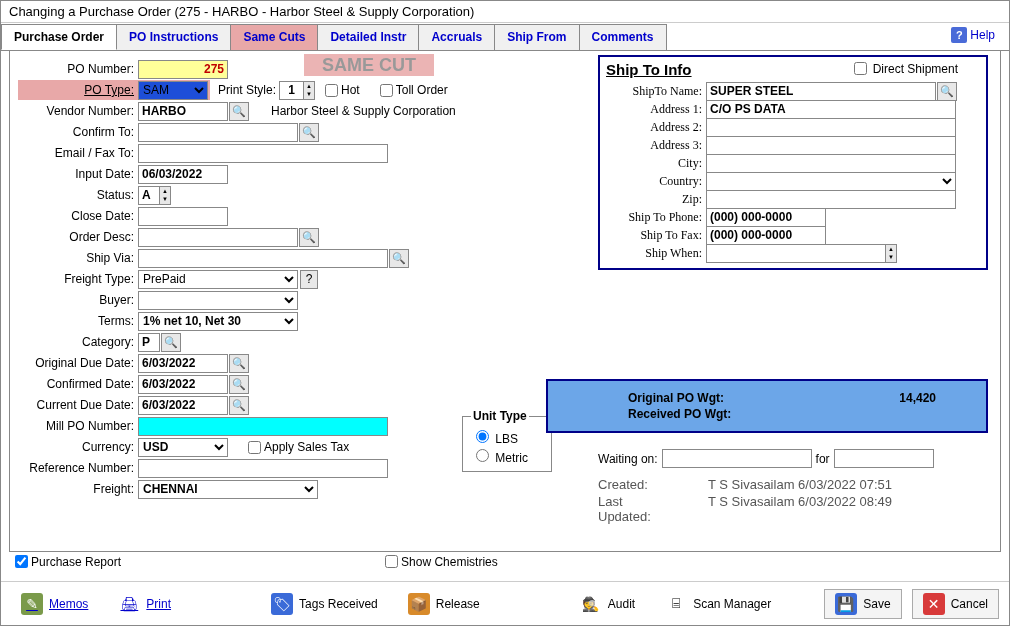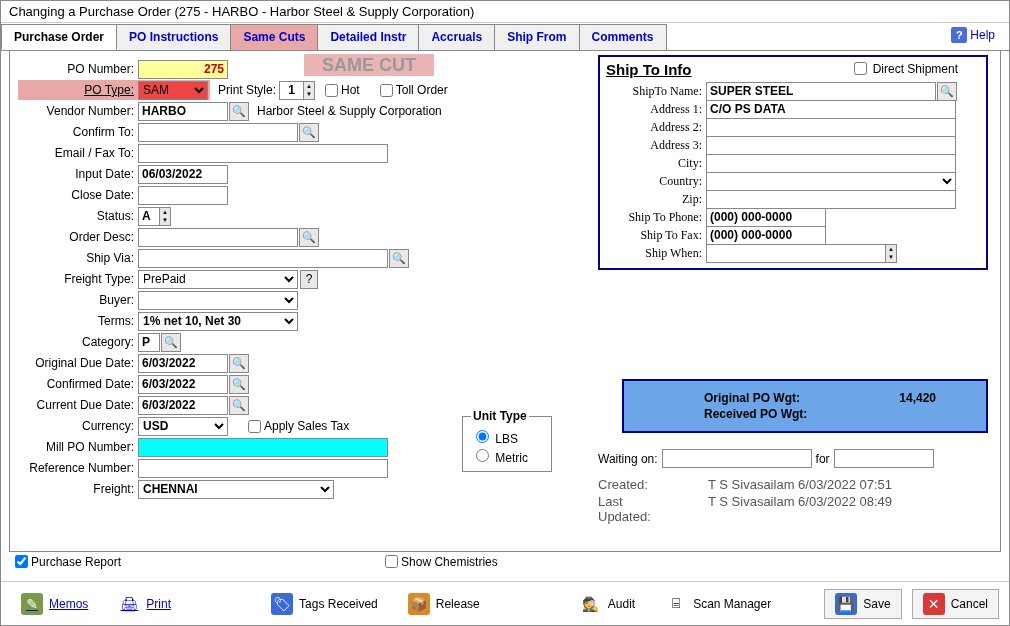--- a/index.html
+++ b/index.html
@@ -185,21 +185,21 @@
     font-size: 15px;
     text-decoration: underline;
     margin-bottom: 4px;
   }
   .shipto .row { height: 18px; margin-bottom: 0; }
   .shipto .lbl { width: 100px; font-family: Liberation Serif, serif; }
   .wgt-box {
     position: absolute;
     right: 12px;
     top: 328px;
-    width: 366px;
+    width: 442px;
     border: 2px solid #000088;
     background: #6ca6e8;
     padding: 8px 10px;
     font-weight: bold;
   }
   .wgt-box .r { display: flex; justify-content: space-between; padding: 0 40px 0 70px; margin: 2px 0; }
   .waiting {
     position: absolute;
     right: 12px;
     top: 398px;
@@ -286,69 +286,69 @@
     <div class="same-cut-stamp">SAME CUT</div>
 
     <div class="form-grid">
       <div class="row">
         <span class="lbl">PO Number:</span>
         <input type="text" class="yellow" style="width: 90px;" value="275">
       </div>
       <div class="row">
         <div class="potype-wrap">
           <span class="lbl u">PO Type:</span>
-          <select style="width:70px;background:#ef4444"><option>SAM</option></select>
+          <select style="width:70px;background:#1d4ed8"><option>SAM</option></select>
         </div>
         <span style="margin-left:8px">Print Style:</span>
         <input type="text" style="width: 25px; text-align: center; font-weight: bold; margin-left: 3px;" value="1">
         <div class="spin">
             <div>▲</div>
             <div>▼</div>
           </div>
         <input type="checkbox" class="chk" style="">
         <span>Hot</span>
         <input type="checkbox" class="chk" style="margin-left: 20px;">
         <span>Toll Order</span>
       </div>
       <div class="row">
         <span class="lbl">Vendor Number:</span>
         <input type="text" style="width: 90px; font-weight: bold;" value="HARBO">
         <span class="search-btn">
             <span class="mag">🔍</span>
           </span>
-        <span style="margin-left:8px">Harbor Steel &amp; Supply Corporation</span>
+        <span style="margin-left:22px">Harbor Steel &amp; Supply Corporation</span>
       </div>
       <div class="row">
         <span class="lbl">Confirm To:</span>
         <input type="text" style="width: 160px;" value="">
         <span class="search-btn">
             <span class="mag">🔍</span>
           </span>
       </div>
       <div class="row">
         <span class="lbl">Email / Fax To:</span>
         <input type="text" style="width: 250px;" value="">
       </div>
       <div class="row">
         <span class="lbl">Input Date:</span>
         <input type="text" style="width: 90px; font-weight: bold;" value="06/03/2022">
-      </div>
-      <div class="row">
-        <span class="lbl">Close Date:</span>
-        <input type="text" style="width: 90px;" value="">
       </div>
       <div class="row">
         <span class="lbl">Status:</span>
         <input type="text" style="width: 22px; font-weight: bold;" value="A">
         <div class="spin">
             <div>▲</div>
             <div>▼</div>
           </div>
       </div>
       <div class="row">
+        <span class="lbl">Close Date:</span>
+        <input type="text" style="width: 90px;" value="">
+      </div>
+      <div class="row">
         <span class="lbl">Order Desc:</span>
         <input type="text" style="width: 160px;" value="">
         <span class="search-btn">
             <span class="mag">🔍</span>
           </span>
       </div>
       <div class="row">
         <span class="lbl">Ship Via:</span>
         <input type="text" style="width: 250px;" value="">
         <span class="search-btn">
@@ -388,38 +388,38 @@
         <span class="search-btn">
             <span class="mag">🔍</span>
           </span>
       </div>
       <div class="row">
         <span class="lbl">Current Due Date:</span>
         <input type="text" style="width: 90px; font-weight: bold;" value="6/03/2022">
         <span class="search-btn">
             <span class="mag">🔍</span>
           </span>
+      </div>
+      <div class="row">
+        <span class="lbl">Mill PO Number:</span>
+        <input type="text" class="cyan" style="width: 250px;" value="">
       </div>
       <div class="row">
         <span class="lbl">Currency:</span>
         <select style="width:90px;font-weight:bold"><option>USD</option></select>
         <input type="checkbox" class="chk" style="margin-left: 20px;">
         <span>Apply Sales Tax</span>
       </div>
       <div class="row">
-        <span class="lbl">Mill PO Number:</span>
-        <input type="text" class="cyan" style="width: 250px;" value="">
-      </div>
-      <div class="row">
         <span class="lbl">Reference Number:</span>
         <input type="text" style="width: 250px;" value="">
       </div>
       <div class="row">
         <span class="lbl">Freight:</span>
-        <select style="width:196px;font-weight:bold"><option>CHENNAI</option></select>
+        <select style="width:180px;font-weight:bold"><option>CHENNAI</option></select>
       </div>
     </div>
 
     <fieldset class="unit-type">
       <span class="legend">Unit Type</span>
       <div style="margin-top:-6px"><input type="radio" name="ut" checked="" style=""> <span>LBS</span></div>
       <div><input type="radio" name="ut" style=""> <span>Metric</span></div>
     </fieldset>
 
     <div class="shipto">

